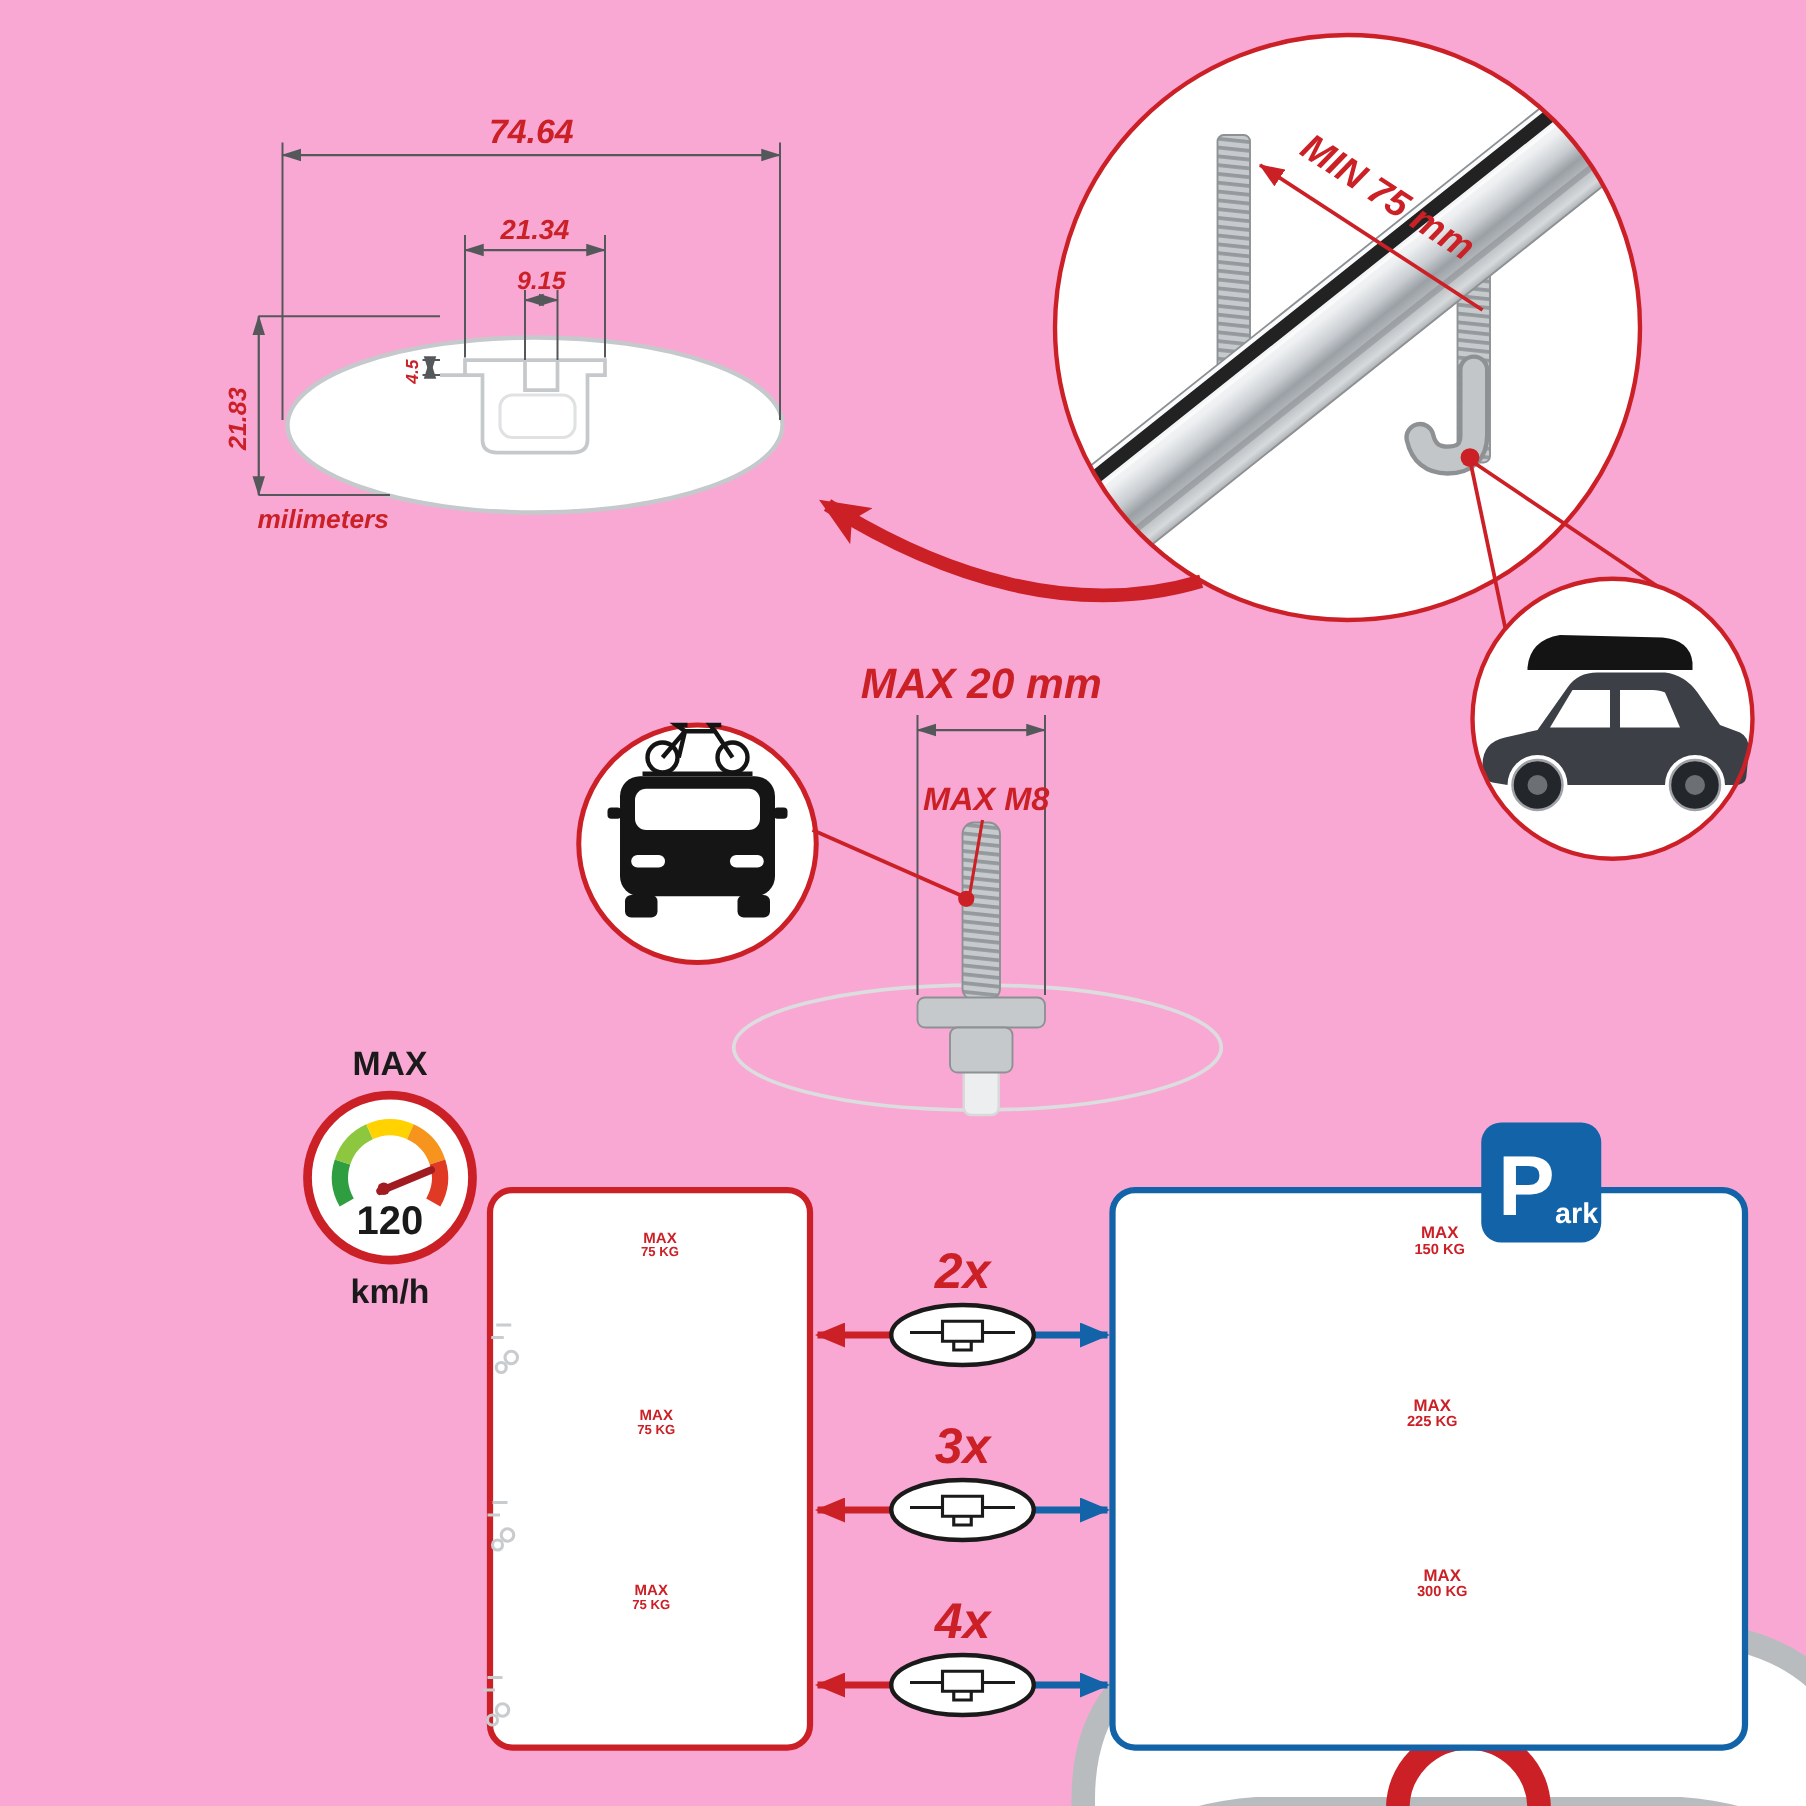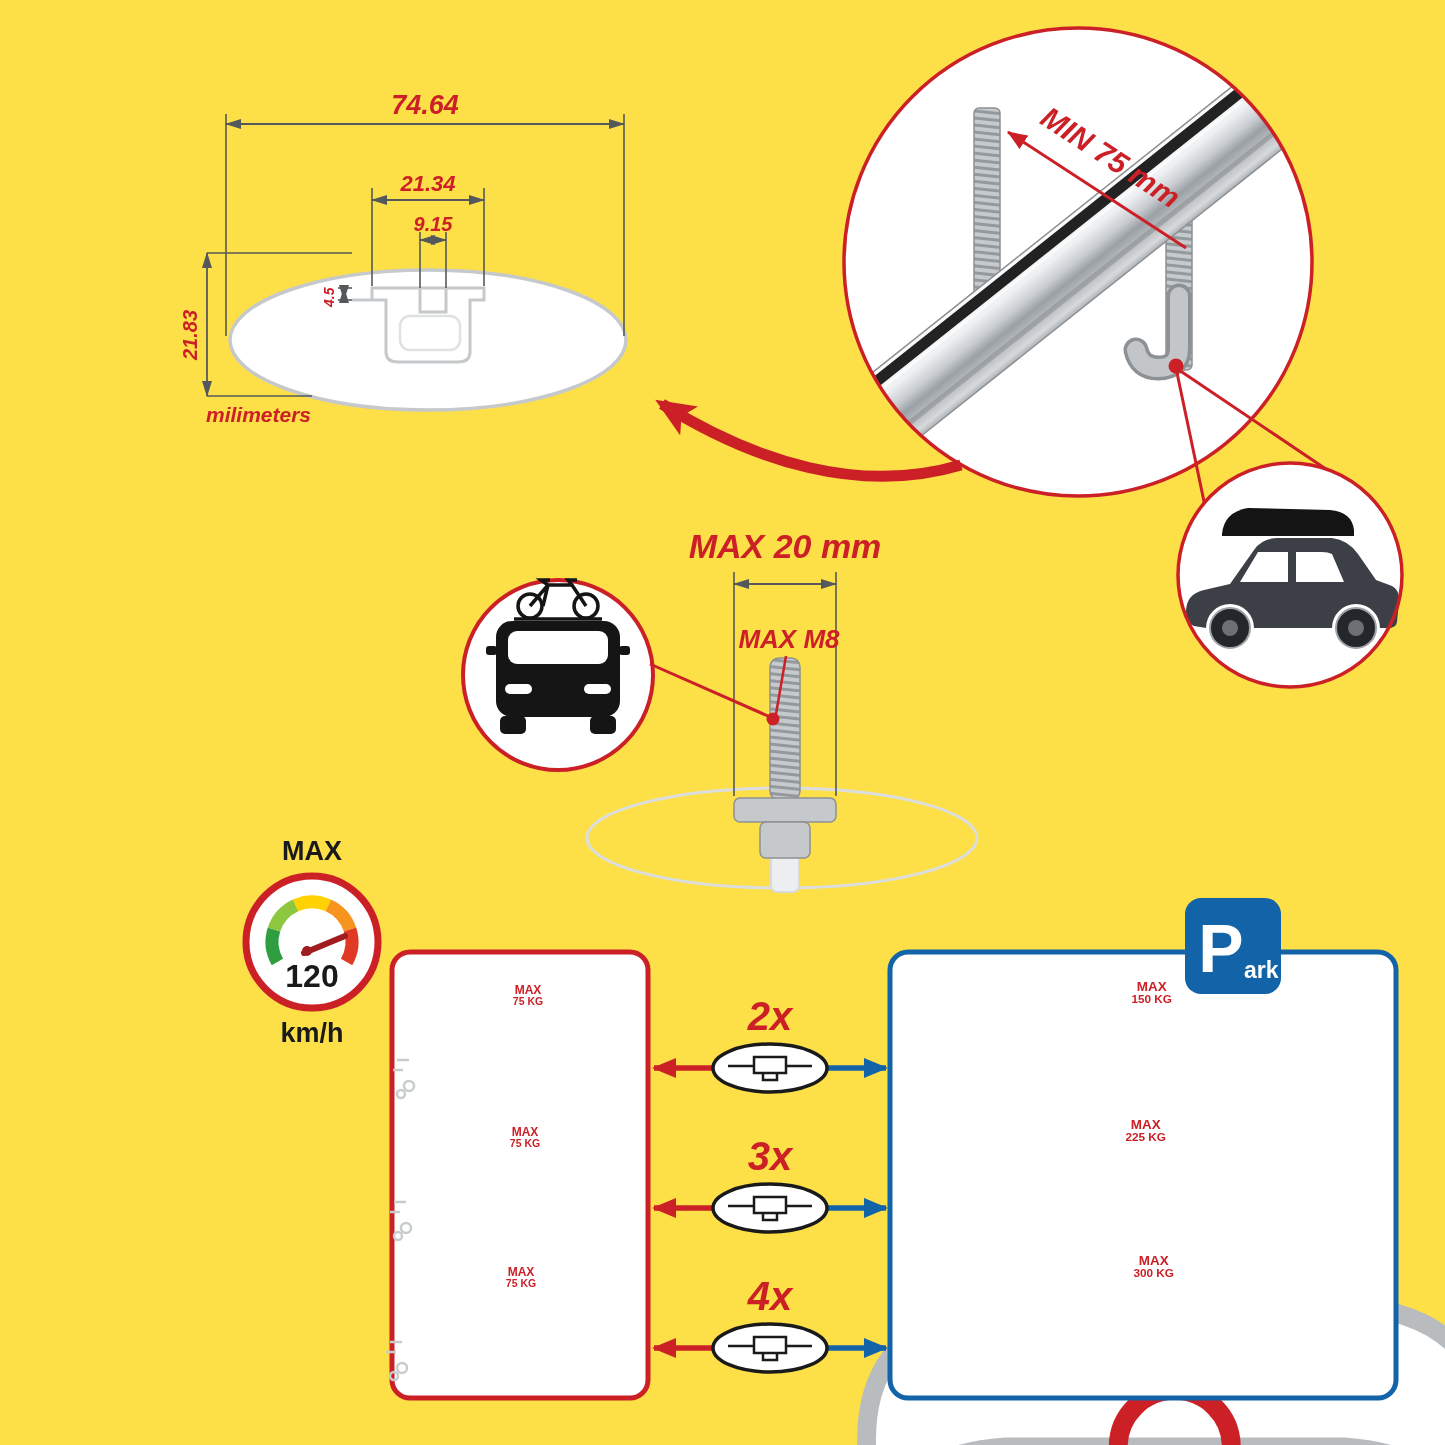--- a/index.html
+++ b/index.html
@@ -1,16 +1,16 @@
 <!DOCTYPE html>
 <html><head>
 <meta charset="utf-8">
 <style>
   html,body{margin:0;padding:0;background:#fff;}
-  .stage{position:relative;width:1445px;height:1445px;background:#fde047;overflow:hidden;}
+  .stage{position:relative;width:1445px;height:1445px;background:#f9a8d4;overflow:hidden;}
   svg{display:block;}
   text{font-family:"Liberation Sans","DejaVu Sans",sans-serif;}
   .red-b{fill:#cc2027;font-weight:700;}
   .red-bi{fill:#cc2027;font-weight:700;font-style:italic;}
   .blk-b{fill:#1a1a1a;font-weight:700;}
   .white-b{fill:#ffffff;font-weight:700;}
 </style>
 </head>
 <body>
 

